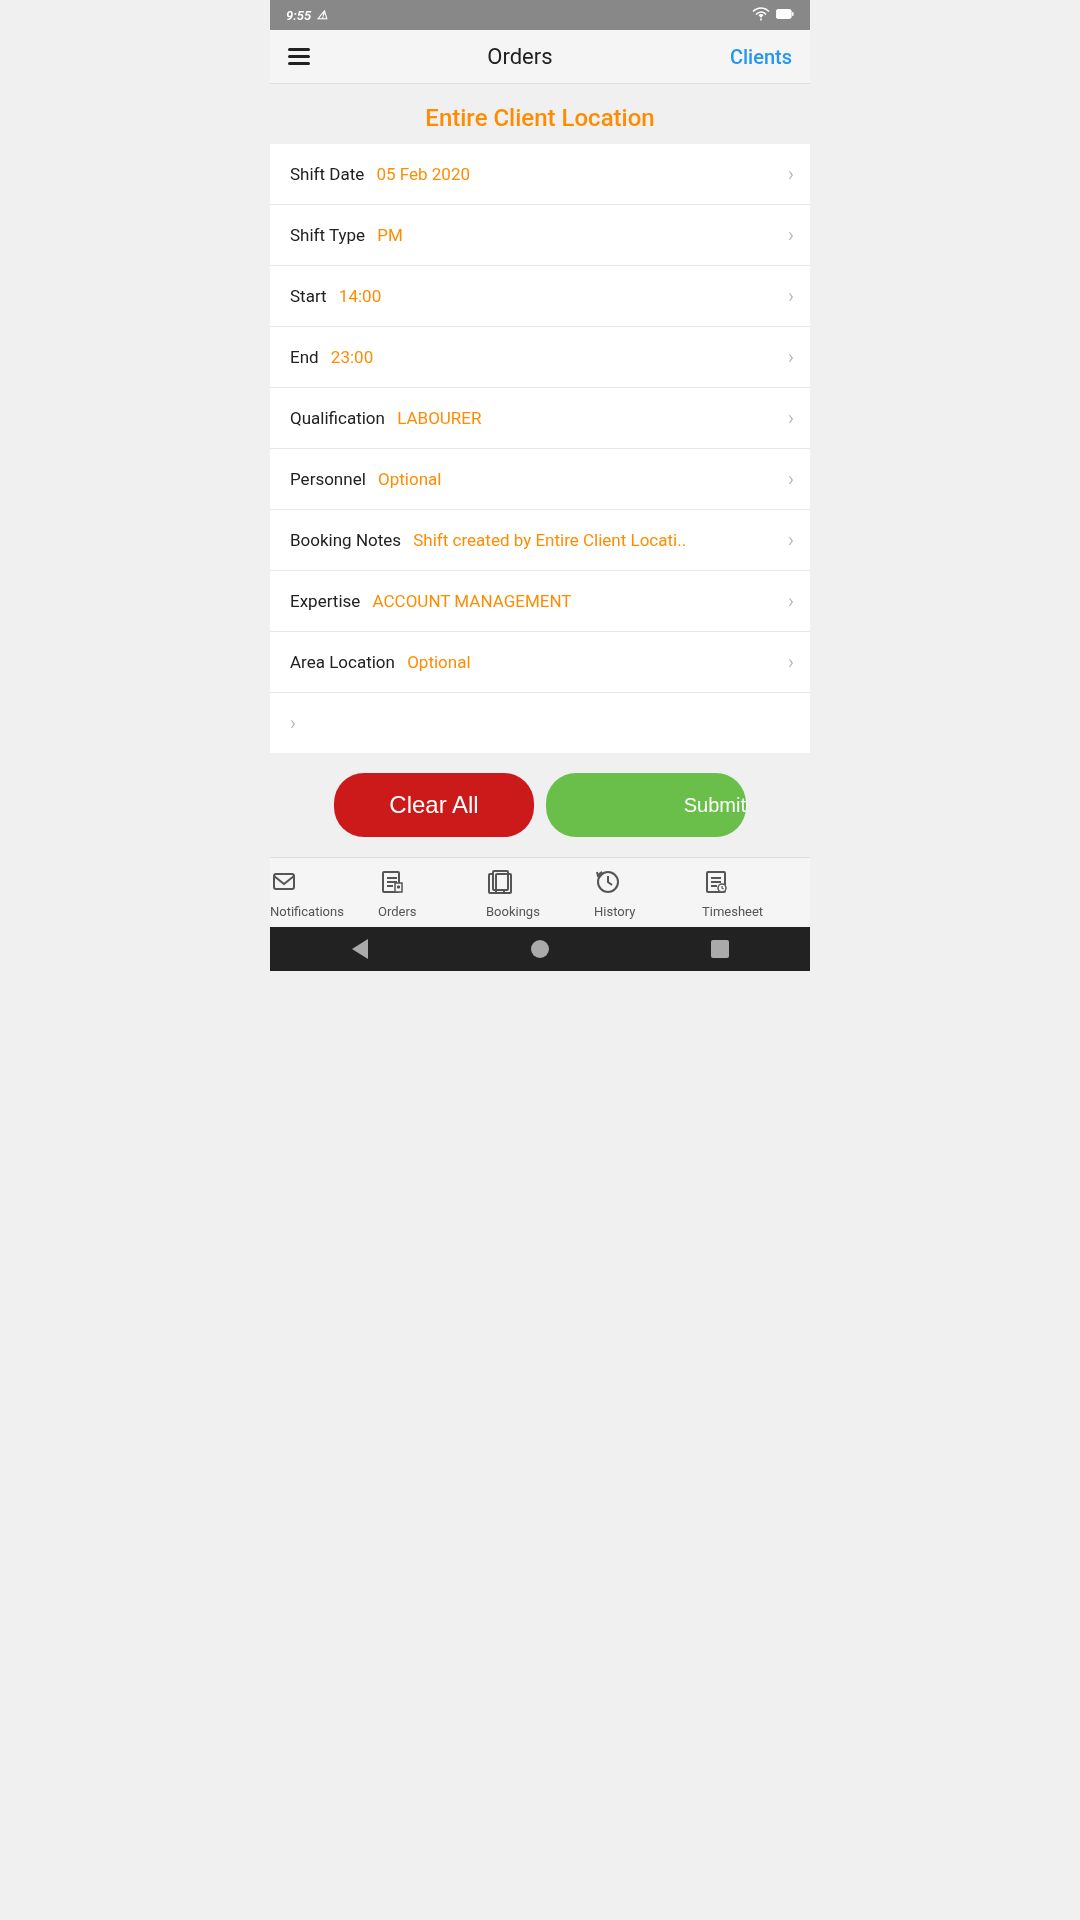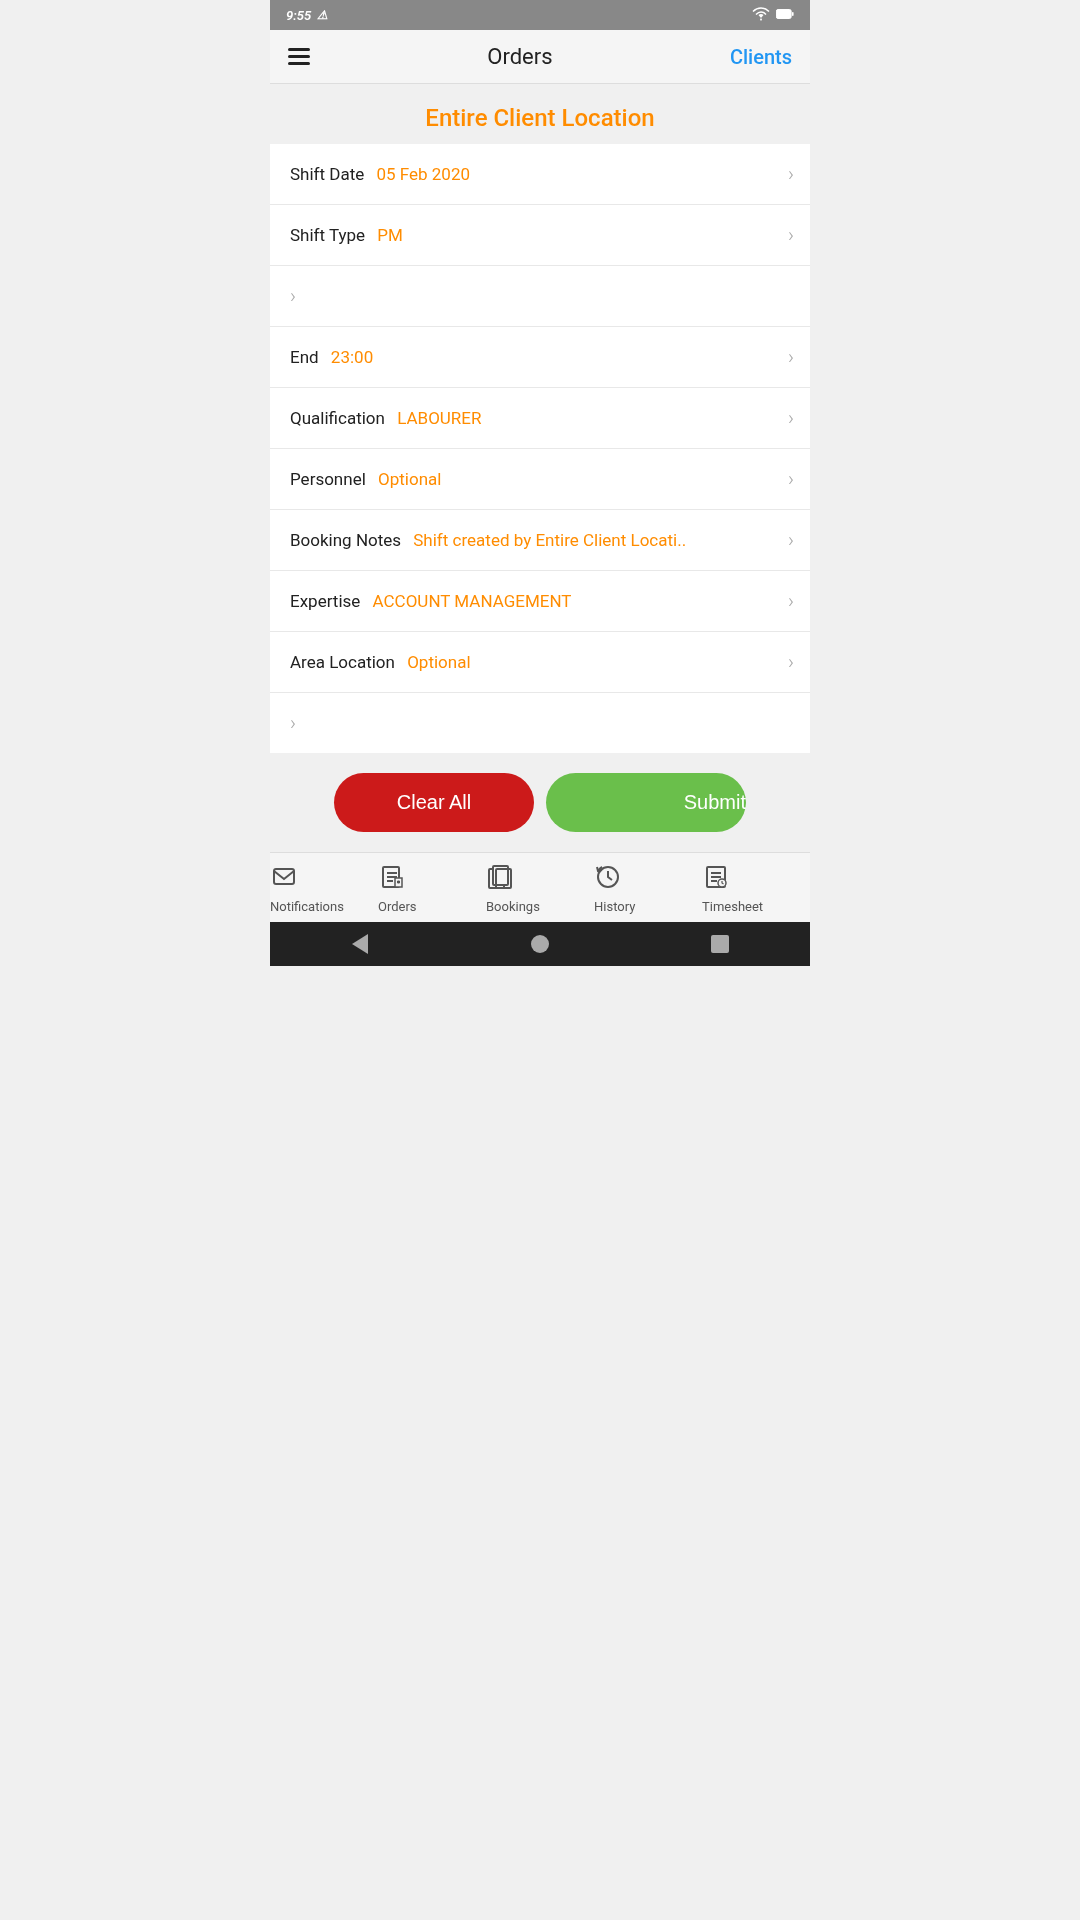--- a/index.html
+++ b/index.html
@@ -136,21 +136,21 @@
       justify-content: center;
     }
     .btn-clear {
       flex: 1;
       max-width: 200px;
       background: #cc1a1a;
       color: white;
       border: none;
       border-radius: 30px;
       padding: 18px 0;
-      font-size: 20px;
+      font-size: 24px;
       font-weight: 500;
       cursor: pointer;
     }
     .btn-submit {
       flex: 1;
       max-width: 200px;
       background: #6abf4b;
       color: white;
       border: none;
       border-radius: 30px;
@@ -280,20 +280,24 @@
       <span class="form-chevron">›</span>
     </div>
       <div class="form-row">
       <div class="form-row-left">
         <span class="form-label">Shift Type</span>
         <span class="form-value">&nbsp;PM</span>
       </div>
       <span class="form-chevron">›</span>
     </div>
       <div class="form-row">
+      <div class="form-row-left">
+        <span class="form-label">Start</span>
+        <span class="form-value">&nbsp;14:00</span>
+      </div>
       <span class="form-chevron">›</span>
     </div>
       <div class="form-row">
       <div class="form-row-left">
         <span class="form-label">End</span>
         <span class="form-value">&nbsp;23:00</span>
       </div>
       <span class="form-chevron">›</span>
     </div>
       <div class="form-row">

